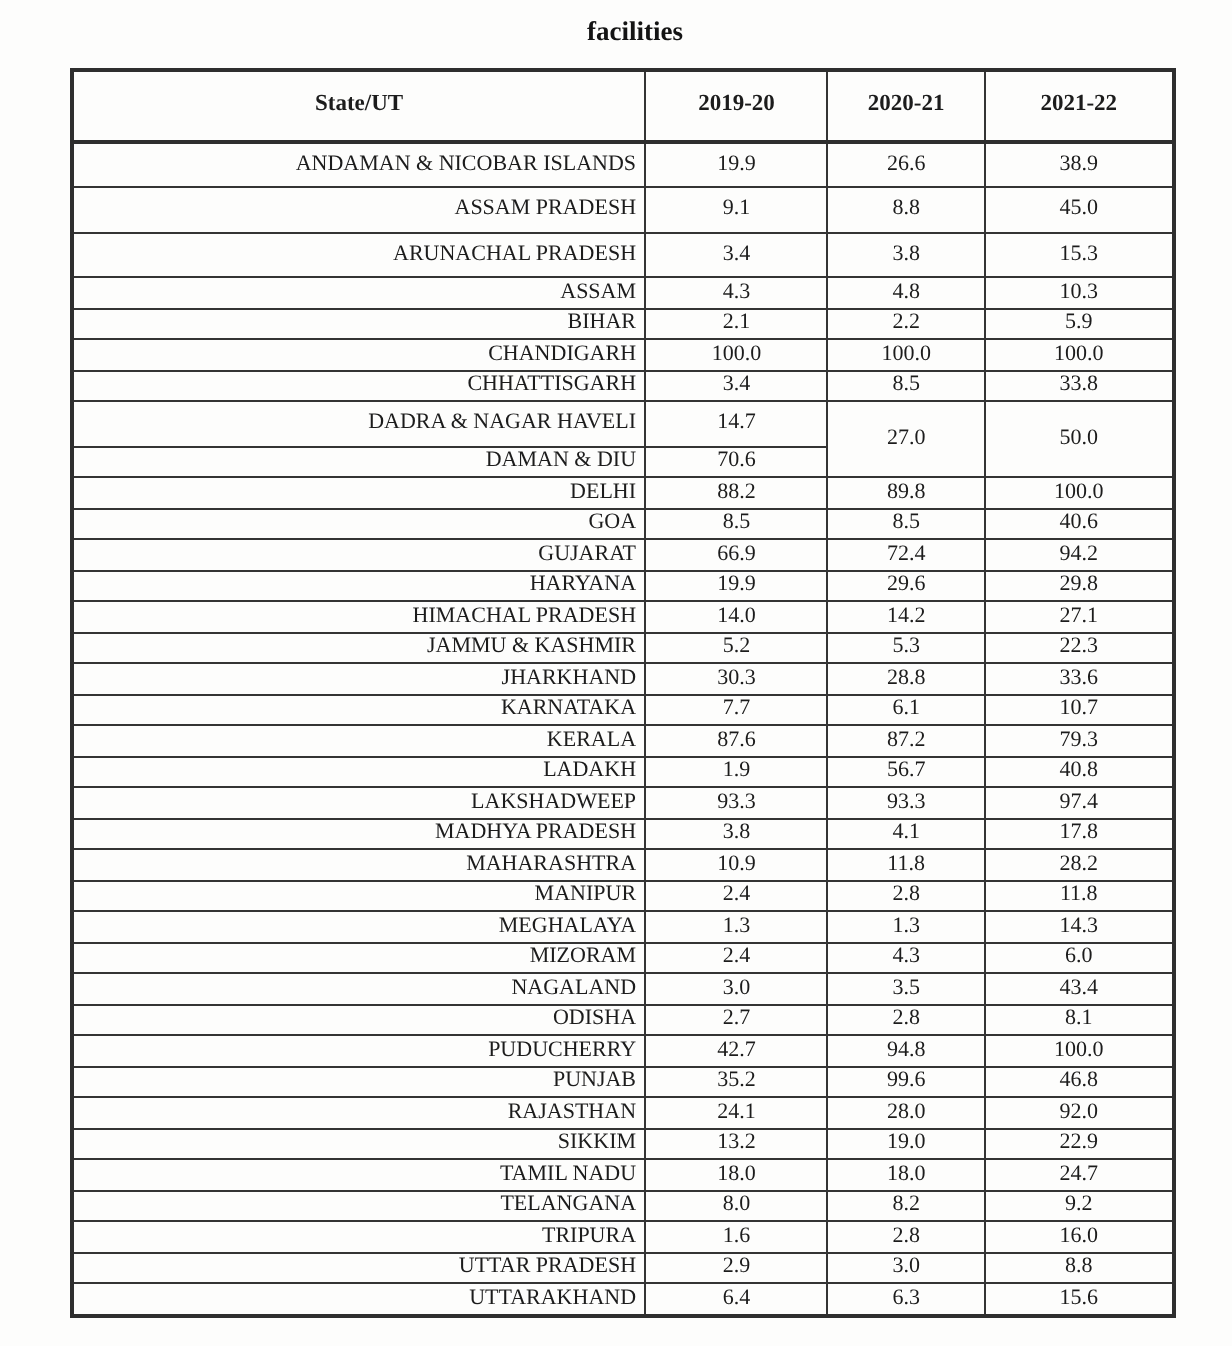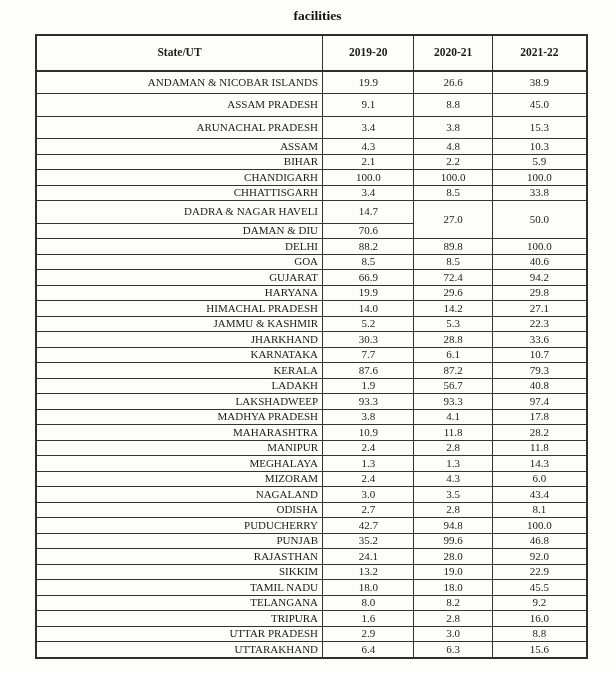--- a/index.html
+++ b/index.html
@@ -255,21 +255,21 @@
         <tr>
           <td class="state">SIKKIM</td>
           <td class="val">13.2</td>
           <td class="val">19.0</td>
           <td class="val">22.9</td>
         </tr>
         <tr>
           <td class="state">TAMIL NADU</td>
           <td class="val">18.0</td>
           <td class="val">18.0</td>
-          <td class="val">45.5</td>
+          <td class="val">24.7</td>
         </tr>
         <tr>
           <td class="state">TELANGANA</td>
           <td class="val">8.0</td>
           <td class="val">8.2</td>
           <td class="val">9.2</td>
         </tr>
         <tr>
           <td class="state">TRIPURA</td>
           <td class="val">1.6</td>

